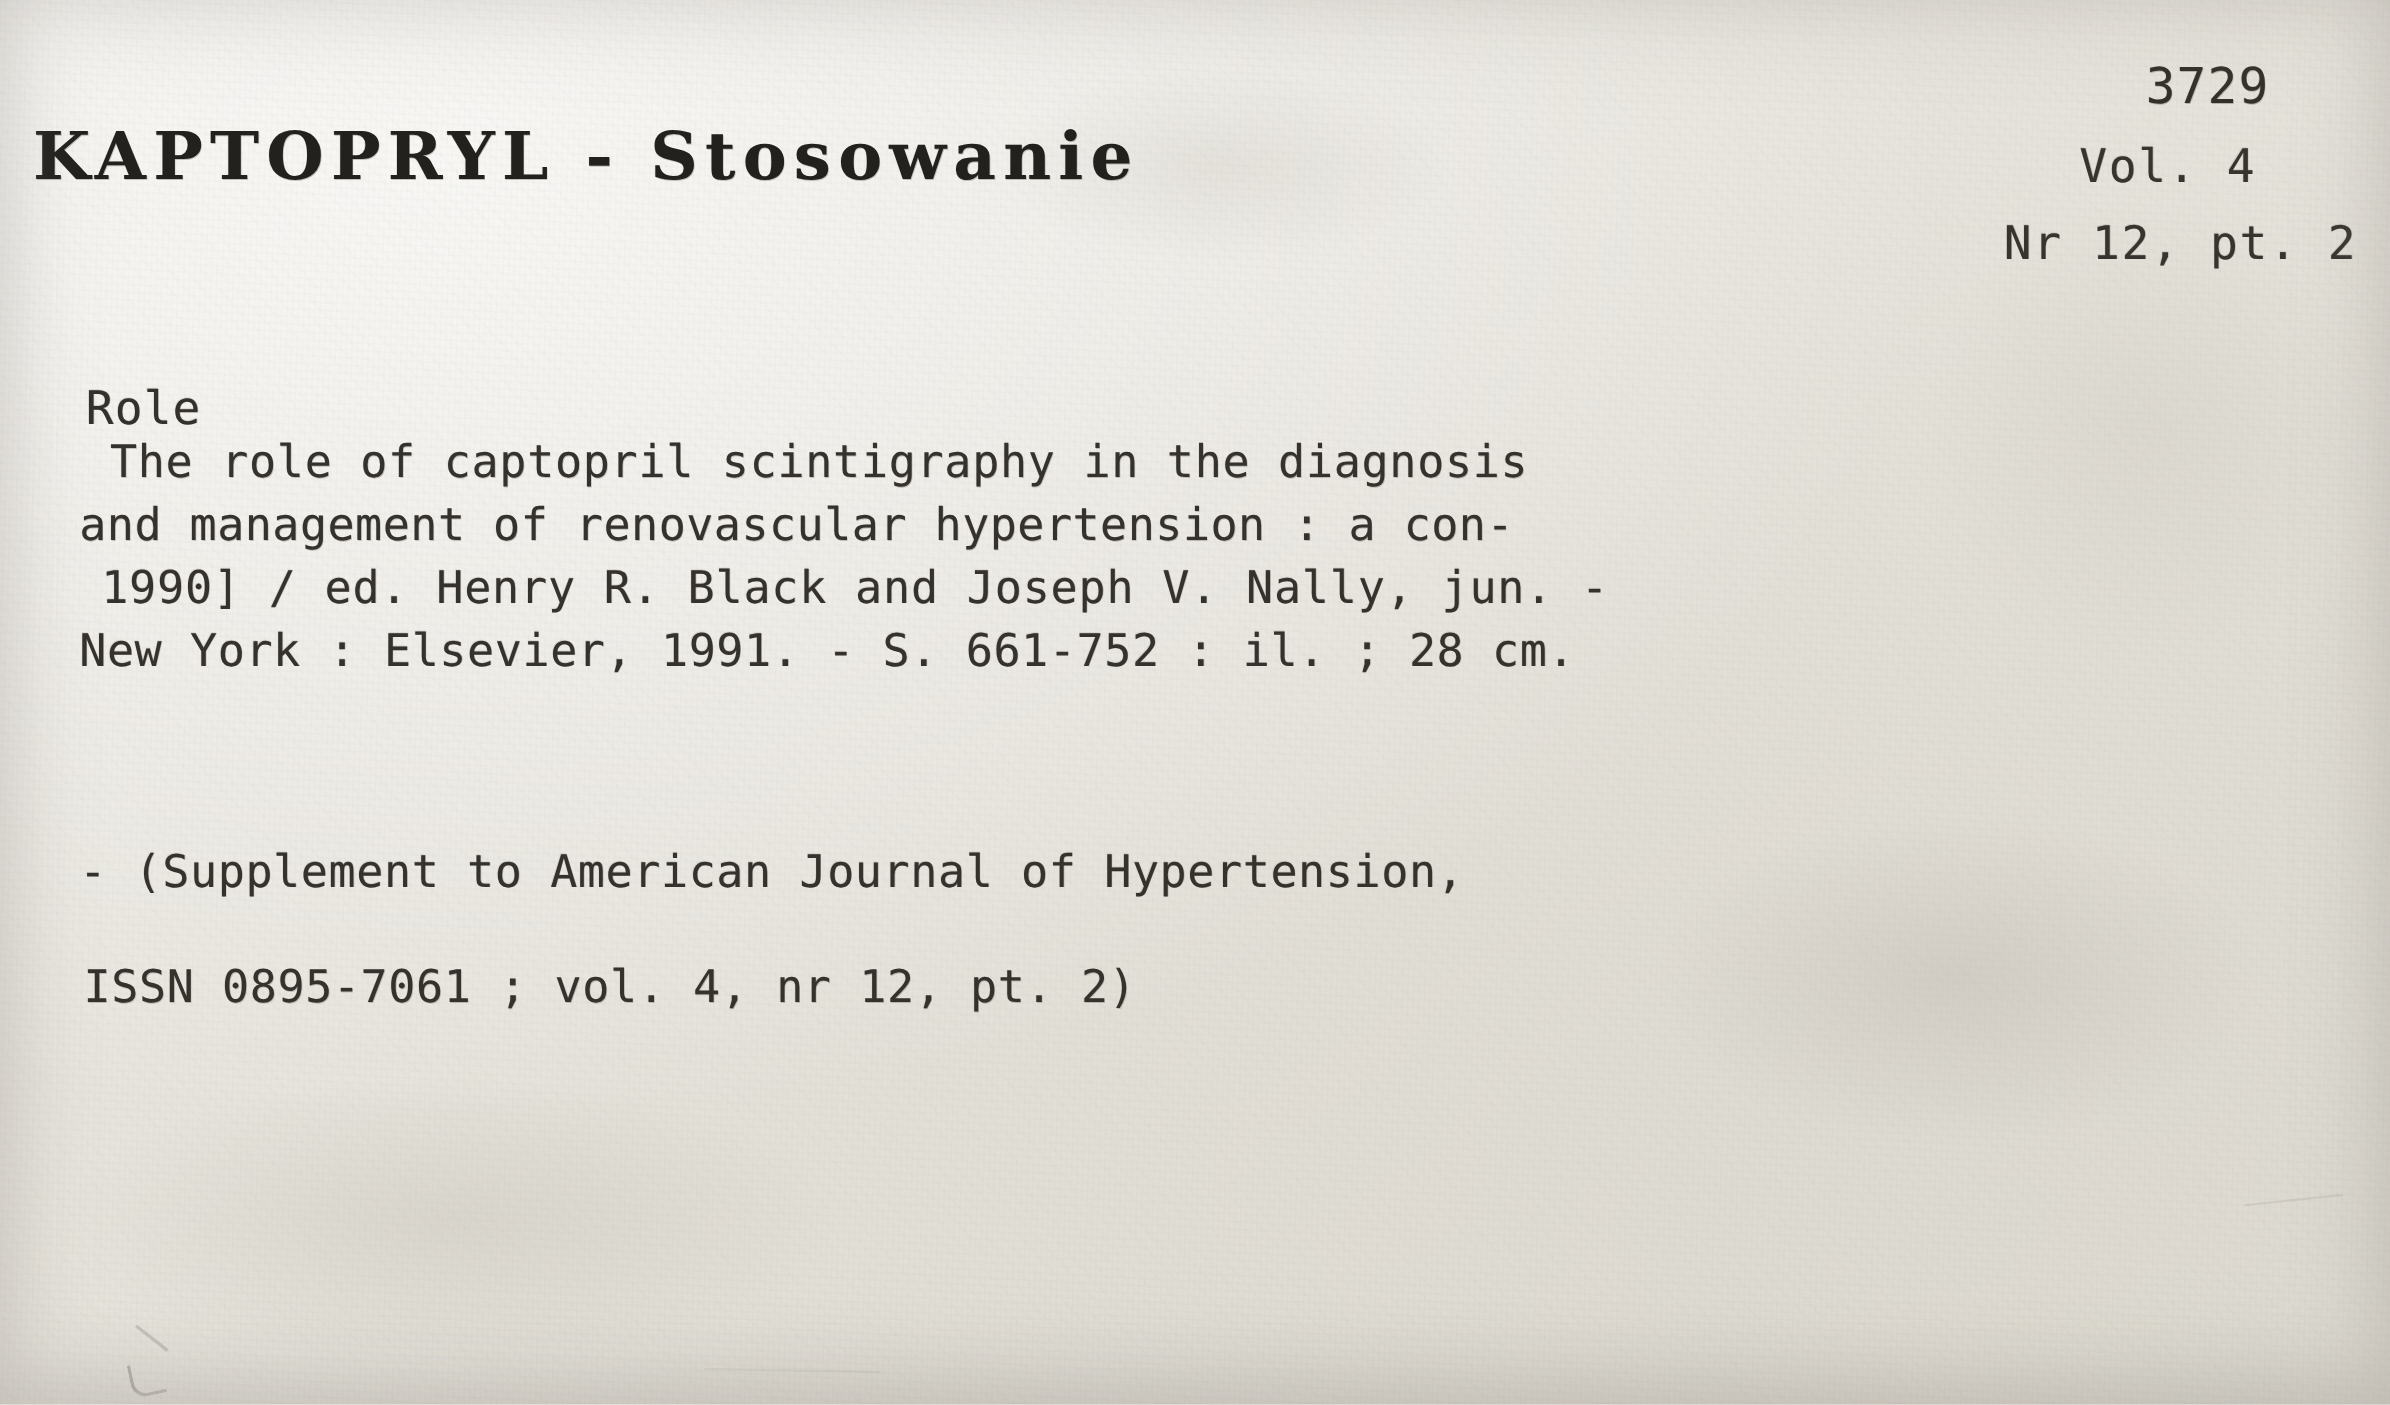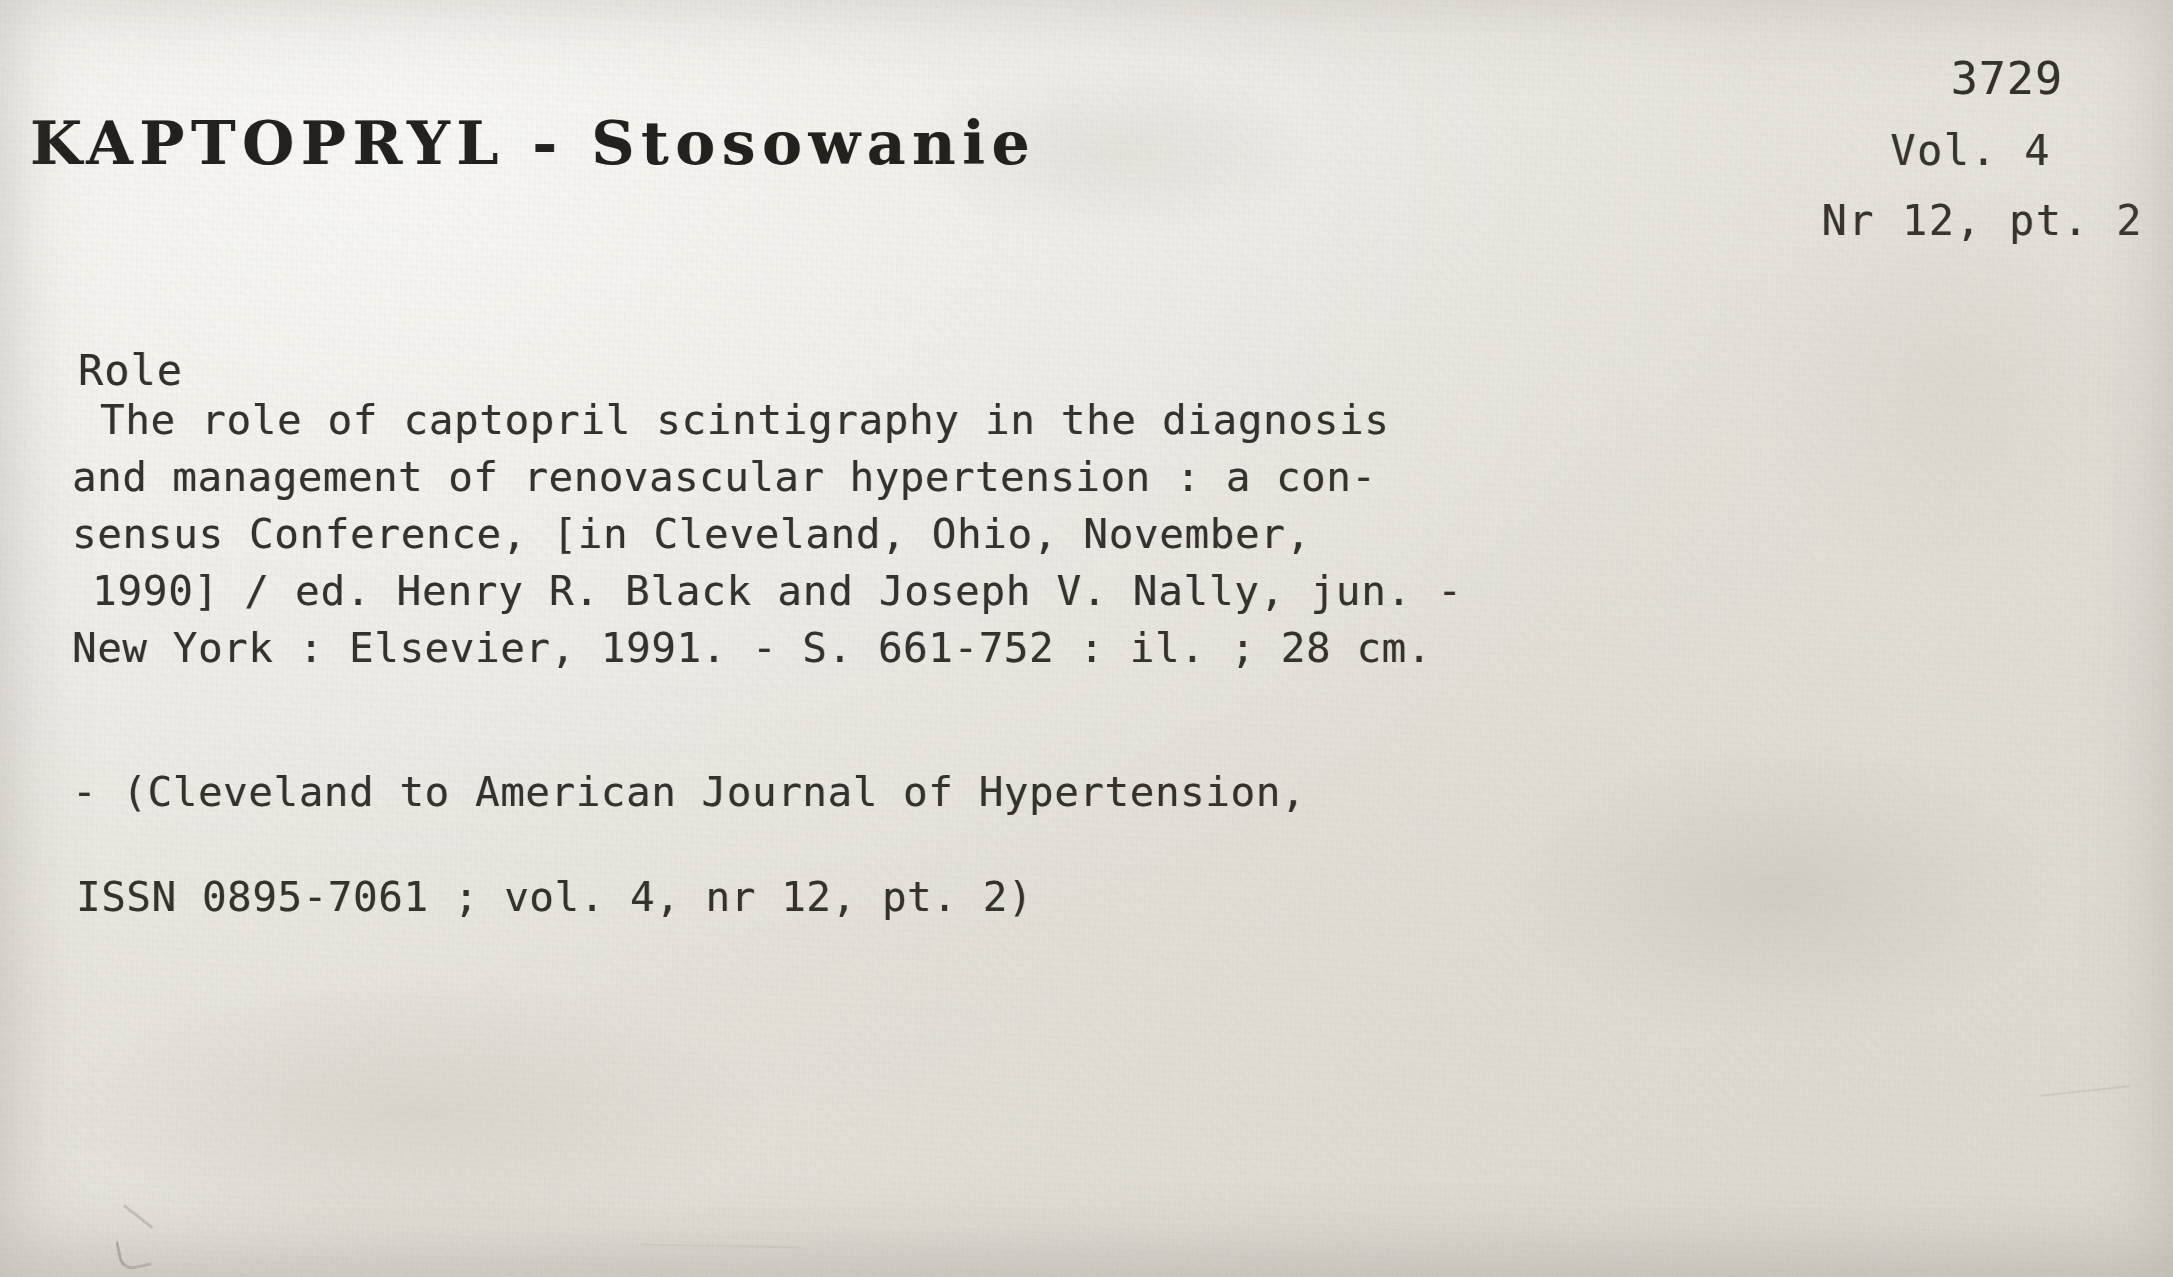--- a/index.html
+++ b/index.html
@@ -200,25 +200,24 @@
 
   <div class="typed hdr-vol">Vol. 4</div>
 
   <div class="typed hdr-nr">Nr 12, pt. 2</div>
 
   <div class="typed subject">Role</div>
 
   <div class="body-block">
     <div class="body-line l1">The role of captopril scintigraphy in the diagnosis</div>
     <div class="body-line l2">and management of renovascular hypertension : a con-</div>
-    <div class="body-line l3">sensus Conference, [in Cleveland, Ohio, November,</div>
     <div class="body-line l4">1990] / ed. Henry R. Black and Joseph V. Nally, jun. -</div>
     <div class="body-line l5">New York : Elsevier, 1991. - S. 661-752 : il. ; 28 cm.</div>
   </div>
 
   <div class="series-block">
-    <div class="series-line s1">- (Cleveland to American Journal of Hypertension,</div>
+    <div class="series-line s1">- (Supplement to American Journal of Hypertension,</div>
     <div class="series-line s2">ISSN 0895-7061 ; vol. 4, nr 12, pt. 2)</div>
   </div>
 
   <div class="pencil-mark"></div>
   <div class="edge-shade"></div>
 </div>
 
 </body></html>

